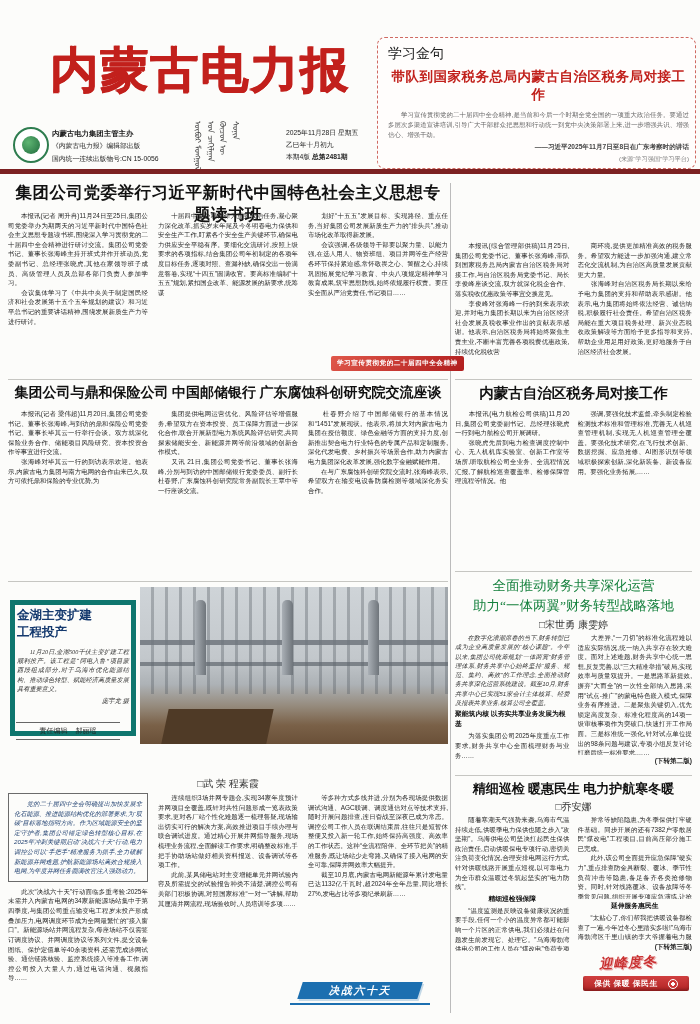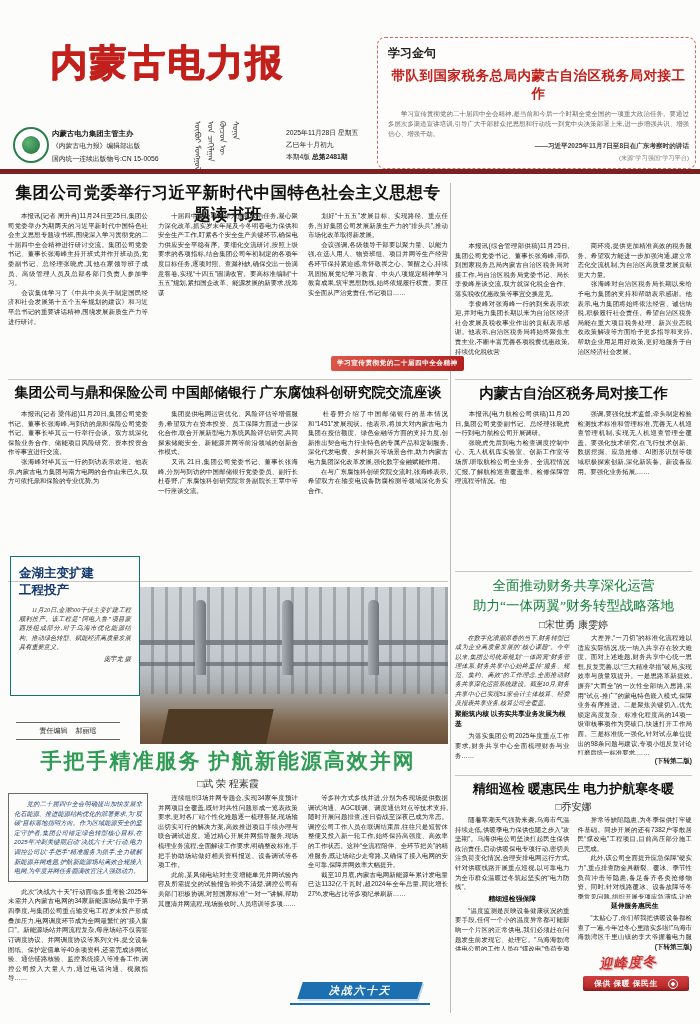--- a/index.html
+++ b/index.html
@@ -3,29 +3,29 @@
 <meta charset="utf-8">
 <style>
   html,body{margin:0;padding:0;background:#d8d6d2;}
   body{display:flex;justify-content:center;font-family:"Liberation Sans","DejaVu Sans",sans-serif;}
   .page{position:relative;width:700px;height:1024px;background:#fcfcfa;overflow:hidden;box-shadow:0 0 8px rgba(0,0,0,.3);}
   .abs{position:absolute;}
   .serif{font-family:"Liberation Serif","DejaVu Serif",serif;}
   .ctr{text-align:center;}
   .b{font-weight:bold;}
   
-  .mh-title{left:50px;top:38px;width:330px;font-size:37px;font-weight:900;color:#c2201c;letter-spacing:2px;text-shadow:1px 0 0 #c2201c,0 1px 0 #c2201c;white-space:nowrap;}
+  .mh-title{left:50px;top:38px;width:330px;font-size:48px;font-weight:900;color:#c2201c;letter-spacing:2px;text-shadow:1px 0 0 #c2201c,0 1px 0 #c2201c;white-space:nowrap;}
   .mh-logo{left:13px;top:127px;width:32px;height:32px;border:2px solid #2e7d4f;border-radius:50%;display:flex;align-items:center;justify-content:center;background:#fff;}
   .mh-logo-inner{width:18px;height:18px;border-radius:50%;background:radial-gradient(circle at 35% 35%,#5fb573,#1f6b3d);}
   .mh-org{left:52px;top:127px;width:130px;text-align:left;font-size:6.8px;line-height:1.8;color:#222;}
   .mh-org .l1{font-weight:bold;font-size:7.4px;}
   .mh-mongol{left:190px;top:121px;height:52px;width:88px;writing-mode:vertical-lr;font-size:8px;line-height:1.6;color:#333;letter-spacing:1px;}
   .mh-date{left:286px;top:127px;width:90px;font-size:6.8px;line-height:1.8;color:#222;}
   .quote-box{left:377px;top:37px;width:301px;height:118px;border:1px dashed #cf6a62;border-radius:8px;padding:7px 6px 5px 10px;background:#fffdfc;}
-  .qk{font-size:12px;font-weight:bold;color:#222;}
+  .qk{font-size:14px;font-weight:normal;color:#222;}
   .qt{font-size:13.5px;font-weight:900;color:#c1211c;margin-top:5px;letter-spacing:.5px;font-family:"Liberation Serif","DejaVu Serif",serif;}
   .qb{font-size:6.4px;line-height:1.55;color:#666;margin-top:6px;text-align:justify;white-space:pre-line;}
   .qa{font-size:6.6px;font-weight:bold;color:#444;text-align:right;margin-top:3px;}
   .qs{font-size:6.2px;color:#777;text-align:right;margin-top:3px;}
   .mh-rule{left:0;top:169px;width:700px;height:5px;background:#7c2122;}
   
   .sep{height:1px;background:#c6c6c2;}
   .vsep{left:450px;top:183px;width:1px;height:830px;background:#bbb;}
   
   .bt{font-size:6.4px;line-height:1.5;color:#262626;text-align:justify;white-space:pre-line;}
@@ -38,21 +38,21 @@
   .h-insp{left:455px;top:384px;width:237px;font-size:14.5px;font-weight:900;color:#111;}
   .h-fin{left:455px;top:576px;width:237px;font-size:13.5px;font-weight:400;line-height:1.5;color:#15803d;}
   .h-win{left:455px;top:780px;width:237px;font-size:13px;font-weight:900;color:#111;}
   .h-green{left:8px;top:747px;width:440px;font-size:21px;font-weight:900;color:#2f9b55;letter-spacing:2px;}
   .byline{font-size:10px;color:#333;}
   .subhead{font-weight:bold;font-size:6.8px;color:#111;margin:2px 0;}
   .jump{font-size:6.6px;font-weight:bold;color:#222;text-align:right;margin-top:2px;}
   
   .badge{left:331px;top:356px;background:linear-gradient(135deg,#e0584a,#b01d1d);color:#fff;font-size:6.6px;font-weight:bold;padding:3px 6px;border-radius:2px;letter-spacing:.5px;}
   
-  .capbox{left:10px;top:556px;width:112px;height:122px;border:1px solid #0f766e;padding:8px;overflow:hidden;}
+  .capbox{left:10px;top:600px;width:112px;height:122px;border:5px solid #0f766e;padding:2px;overflow:hidden;}
   .cap-title{font-size:12.5px;font-weight:900;color:#14396e;line-height:1.35;font-family:"Liberation Serif","DejaVu Serif",serif;}
   .cap-text{font-size:6.2px;line-height:1.5;color:#333;font-style:italic;margin-top:6px;text-align:justify;white-space:pre-line;}
   .cap-credit{font-size:6.4px;color:#333;text-align:right;margin-top:4px;font-style:italic;}
   .editor{left:16px;top:722px;width:104px;border-top:1px solid #666;border-bottom:1px solid #666;padding:3px 0;font-size:7px;color:#222;display:flex;justify-content:center;gap:8px;}
   .photo{left:140px;top:587px;width:308px;height:157px;background:linear-gradient(180deg,#cfd4d8 0%,#c3c8cc 45%,#adb2b6 62%,#958a7c 76%,#7a6148 88%,#6a5038 100%);overflow:hidden;}
   .ph-structs{position:absolute;left:0;top:0;right:0;height:68%;background:repeating-linear-gradient(90deg,rgba(85,92,99,0) 0 11px,rgba(85,92,99,.45) 11px 14px);opacity:.8;}
   .ph-pipe1{position:absolute;left:0;top:34%;width:100%;height:5px;background:rgba(110,117,124,.85);}
   .ph-pipe2{position:absolute;left:0;top:48%;width:100%;height:4px;background:rgba(96,103,110,.7);}
   .ph-col{position:absolute;top:8%;width:11px;height:48%;border-radius:5px 5px 0 0;background:linear-gradient(90deg,#aab0b6,#6f757b);}
   .ph-trench{position:absolute;left:8%;bottom:0;width:34%;height:22%;background:linear-gradient(180deg,#5d462f,#473télé220);background:#4f3a26;transform:skewX(-12deg);}
@@ -136,21 +136,20 @@
   <div class="abs photo">
     <div class="ph-structs"></div>
     <div class="ph-pipe1"></div>
     <div class="ph-pipe2"></div>
     <div class="ph-col" style="left:18%;"></div>
     <div class="ph-col" style="left:46%;"></div>
     <div class="ph-col" style="left:74%;"></div>
     <div class="ph-trench"></div>
   </div>
 
-  <div class="abs h-green ctr serif">手把手精准服务  护航新能源高效并网</div>
   <div class="abs byline ctr" style="left:8px;top:777px;width:440px;text-align:center;">□武 荣 程素霞</div>
   <div class="abs cols" style="left:8px;top:793px;width:440px;height:222px;gap:10px;">
     <div class="col">
       <div class="lede-box">　　党的二十届四中全会明确提出加快发展非化石能源、推进能源结构优化的部署要求,为“双碳”目标落地指明方向。作为区域能源安全的坚定守护者,集团公司锚定绿色转型核心目标,在2025年冲刺关键期启动“决战六十天”行动,电力调控公司以“手把手”精准服务为抓手,全力破解新能源并网难题,护航新能源场站高效合规接入电网,为年度并网任务圆满收官注入强劲动力。</div>
       <div class="bt">　　此次“决战六十天”行动面临多重考验:2025年末需并入内蒙古电网的34家新能源场站集中于第四季度,与集团公司重点输变电工程岁末投产形成叠加压力,电网调度环节成为全网最繁忙的“接入窗口”。新能源场站并网流程复杂,每座场站不仅需签订调度协议、并网调度协议等系列文件,提交设备图纸、保护定值单等40余项资料,还需完成涉网试验、通信链路核验、监控系统接入等准备工作,调控公司投入大量人力,通过电话沟通、视频指导……</div>
     </div>
     <div class="col bt">　　连续组织3场并网专题会,实现34家年度预计并网项目全覆盖,既针对共性问题形成一览表政策要求,更对各厂站个性化难题逐一梳理答疑,现场输出切实可行的解决方案,高效推进项目手续办理与联合调试进度。通过精心开展并网指导服务,现场梳理业务流程,全面解读工作要求,明确整改标准,手把手协助场站做好相关资料报送、设备调试等各项工作。
 　　此前,某风储电站对主变增能单元并网试验内容及所需提交的试验报告种类不清楚,调控公司有关部门积极协调,对照国家标准“一对一”讲解,帮助其厘清并网流程,现场验收时,人员培训等多项……</div>
     <div class="col">
       <div class="bt" style="height:184px;overflow:hidden;">　　等多种方式多线并进,分别为各现场提供数据调试沟通、AGC联调、调度通信对点等技术支持,随时开展问题排查,连日奋战至深夜已成为常态。调控公司工作人员在联调结束后,往往只是短暂休整便又投入新一轮工作,始终保持高强度、高效率的工作状态。这种“全流程陪伴、全环节把关”的精准服务,既让场站少走弯路,又确保了接入电网的安全可靠,保障并网效率大幅提升。

